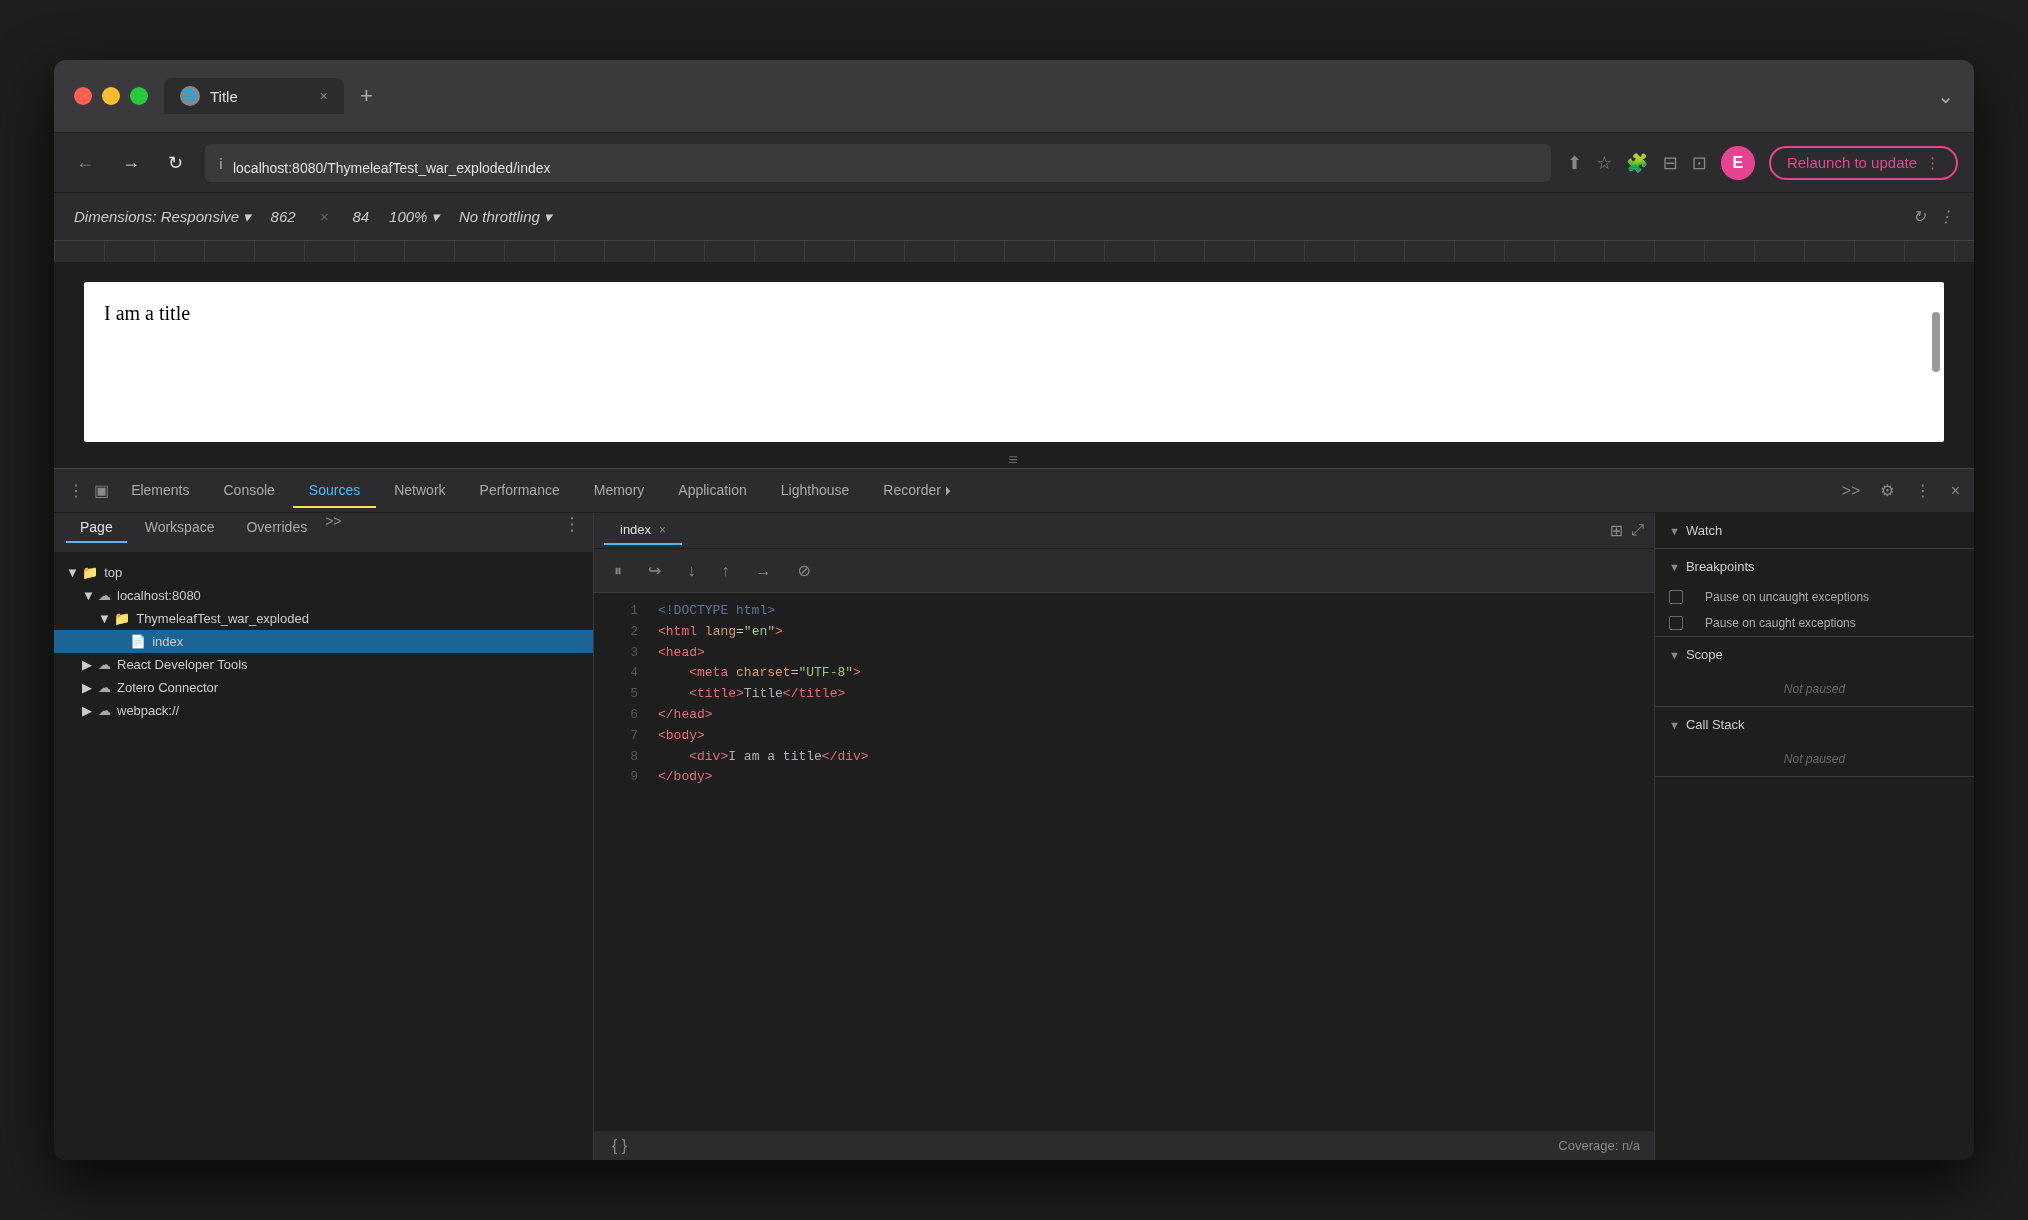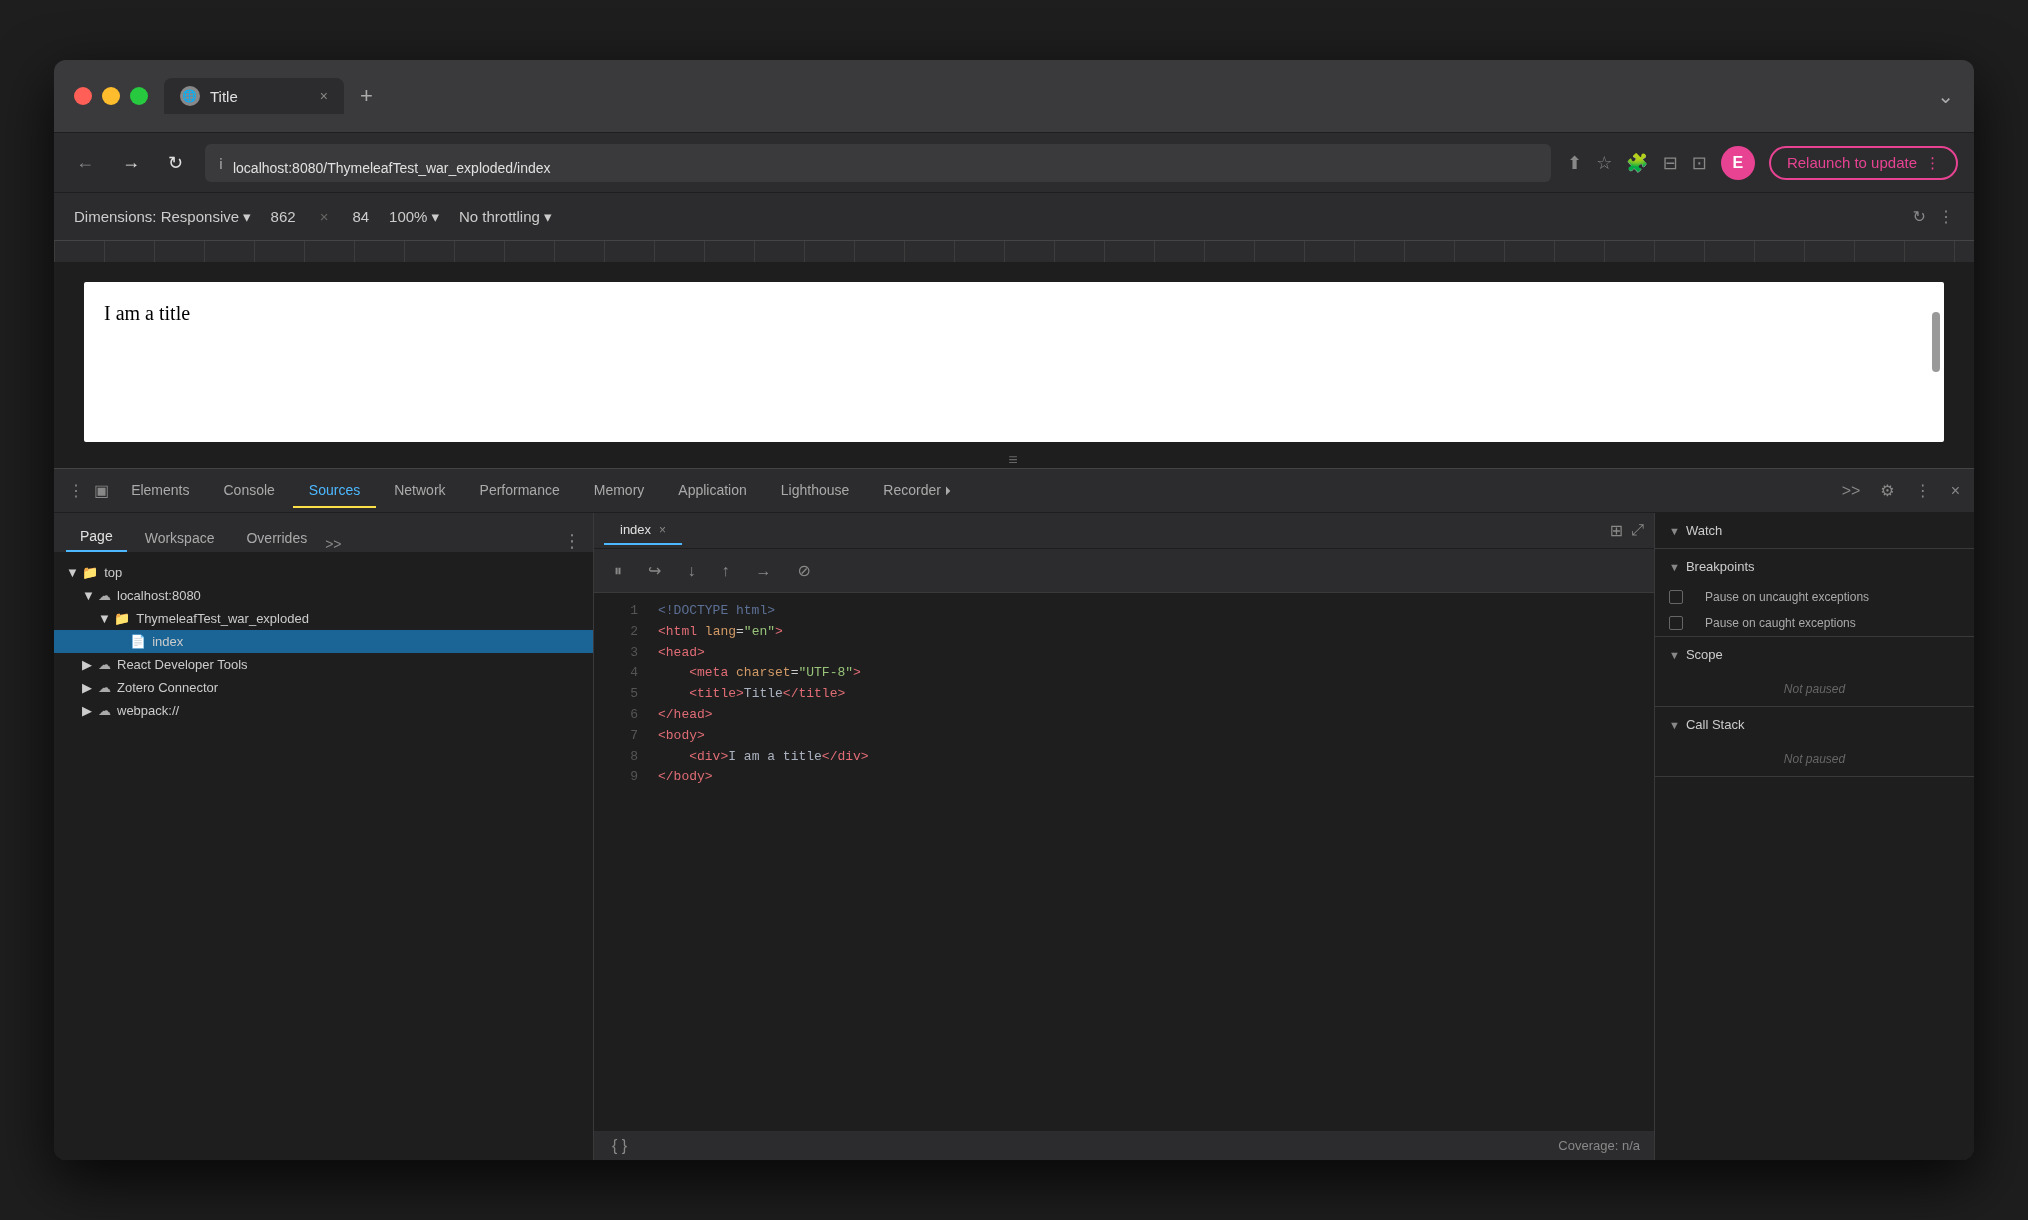--- a/index.html
+++ b/index.html
@@ -170,20 +170,21 @@
     
     .devtools-toolbar {
       background: #2c2c2e;
       height: 48px;
       display: flex;
       align-items: center;
       padding: 0 20px;
       gap: 20px;
       flex-shrink: 0;
       border-top: 1px solid #1e1e1e;
+      font-style: italic;
     }
     .dim-dropdown {
       color: #ccc;
       font-size: 15px;
       display: flex;
       align-items: center;
       gap: 4px;
       cursor: pointer;
     }
     .dim-value {
@@ -329,21 +330,21 @@
       background: #1e1e1e;
       display: flex;
       flex-direction: column;
       border-right: 1px solid #3a3a3c;
       flex-shrink: 0;
     }
     .file-panel-tabs {
       height: 40px;
       background: #2c2c2e;
       display: flex;
-      align-items: flex-end;
+      align-items: flex-start;
       padding: 0 12px;
       gap: 4px;
       border-bottom: 1px solid #1e1e1e;
     }
     .fp-tab {
       padding: 6px 14px;
       color: #aaa;
       font-size: 14px;
       cursor: pointer;
     }

